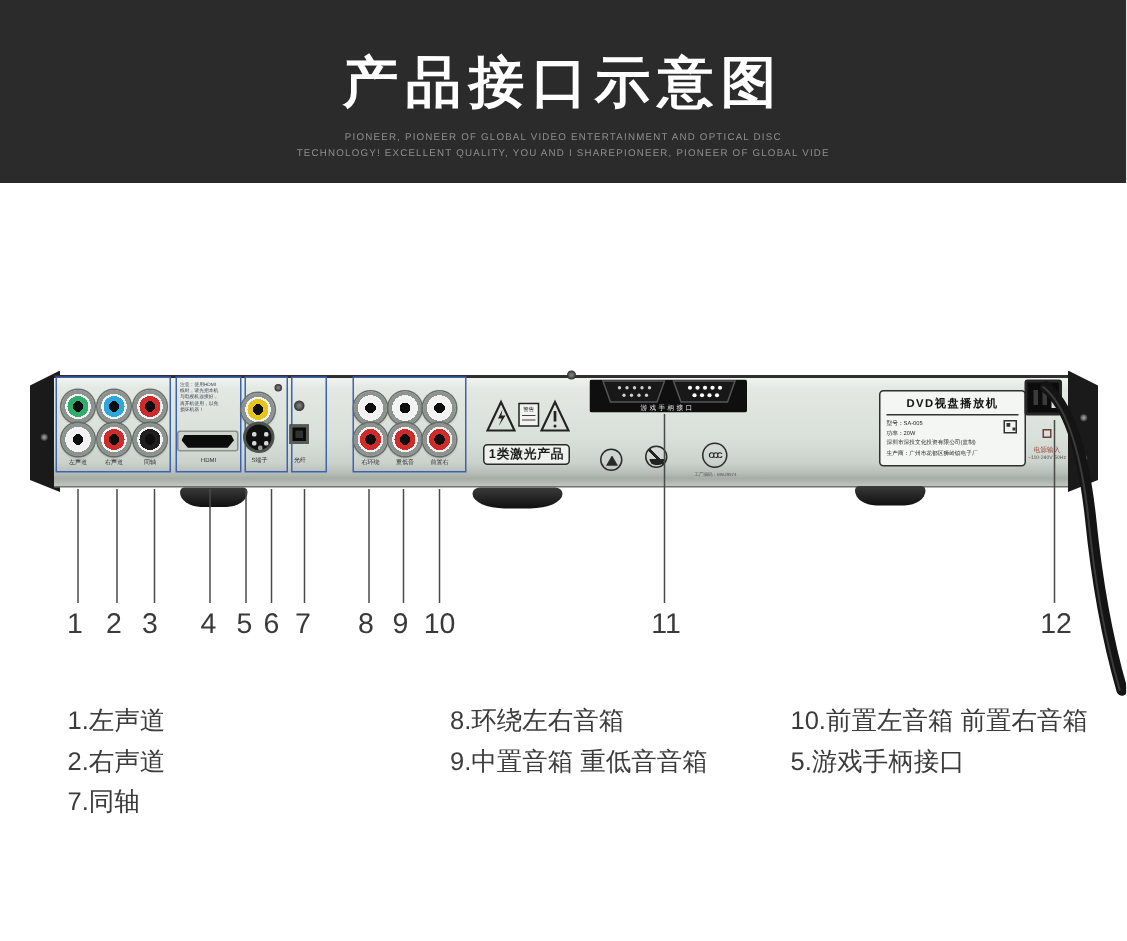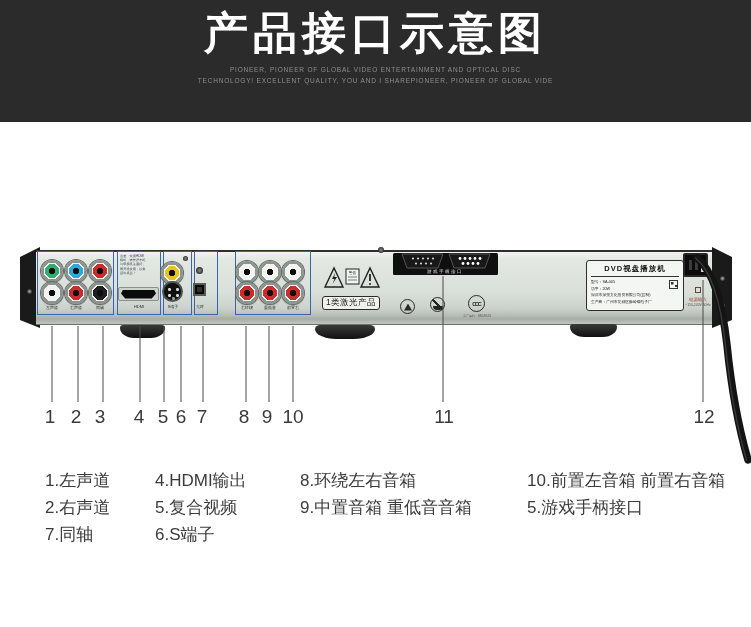--- a/index.html
+++ b/index.html
@@ -1,21 +1,21 @@
 <!DOCTYPE html>
 <html><head>
 <meta charset="utf-8">
 <style>
   * { margin:0; padding:0; box-sizing:border-box; }
   body { background:#fff; font-family:"Liberation Sans","DejaVu Sans",sans-serif; }
   .stage { position:relative; width:751px; height:627px; background:#fff; overflow:hidden; }
 
   
   .hero { position:absolute; left:0; top:0; width:751px; height:122px; background:#2b2b2b; text-align:center; }
-  .hero h1 { margin-top:8px; font-size:44px; font-weight:700; color:#fff; letter-spacing:5px; line-height:50px; }
+  .hero h1 { margin-top:30px; font-size:37px; font-weight:700; color:#fff; letter-spacing:5px; line-height:50px; }
   .hero .sub { font-size:6.5px; color:#8e8e8e; letter-spacing:.8px; line-height:11px; }
   .hero .sub:first-of-type { margin-top:6px; }
 
   
   .device { position:absolute; left:20px; top:246px; width:712px; height:95px; }
   .panel { position:absolute; left:16px; top:4px; width:676px; height:75px;
     background:linear-gradient(#f1f4f1 0,#e3e8e3 10%,#d9dfd9 55%,#ccd2cc 78%,#b7bdb7 88%,#a6aca6 93%,#c1c6c1 100%);
     border-top:2px solid #2f2f2f; border-bottom:1px solid #6d736d; }
   .bracket { position:absolute; width:20px; height:81px; background:#1a1a1a; top:1px; }
   .bracket.left  { left:0;  clip-path:polygon(0 10px,100% 0,100% 100%,0 calc(100% - 8px)); }
@@ -37,21 +37,21 @@
   .svideo { position:absolute; width:21px; height:21px; border-radius:50%; background:#101010; border:2px solid #4c514c; }
   .svideo::before { content:''; position:absolute; left:4px; top:5px; width:2.5px; height:2.5px; border-radius:50%;
     background:#d8d8d8; box-shadow:8px 0 #d8d8d8, 0 6px #d8d8d8, 8px 6px #d8d8d8, 4px 9px #9a9a9a; }
 
   .optical { position:absolute; width:13px; height:13px; background:#090909; border:2px solid #565b56; }
   .optical::before { content:''; position:absolute; left:2px; top:2px; width:5px; height:5px; background:#303030; }
 
   .screw { position:absolute; border-radius:50%; background:radial-gradient(#777 20%,#1f1f1f 80%); }
 
   .laser-box { position:absolute; border:1.5px solid #2a2a2a; border-radius:3px; background:#eef1ee;
-    display:flex; align-items:center; justify-content:center; font-size:8.5px; font-weight:400; color:#1c1c1c; letter-spacing:.5px; }
+    display:flex; align-items:center; justify-content:center; font-size:8.5px; font-weight:700; color:#1c1c1c; letter-spacing:.5px; }
 
   .nameplate { position:absolute; left:566px; top:14px; width:98px; height:51px; background:#f3f6f3;
     border:1.2px solid #2f2f2f; border-radius:3px; overflow:hidden; }
   .nameplate .np-title { font-size:7.5px; font-weight:700; color:#111; text-align:center; padding:2.5px 0 2px;
     border-bottom:1px solid #333; margin:0 4px; letter-spacing:1px; }
   .nameplate .np-body { position:relative; padding:2.5px 4px 0; font-size:3.8px; line-height:6.6px; color:#1d1d1d; }
   .qr-icon { position:absolute; right:5px; top:3px; width:9px; height:9px; border:1px solid #333; background:
     linear-gradient(#333 0 0) 1px 1px/2.5px 2.5px no-repeat,
     linear-gradient(#333 0 0) 4.5px 4.5px/2px 2px no-repeat; }
 
@@ -252,25 +252,20 @@
   <span class="num" style="left:267px;top:406px">9</span>
   <span class="num" style="left:293px;top:406px">10</span>
   <span class="num" style="left:444px;top:406px">11</span>
   <span class="num" style="left:704px;top:406px">12</span>
 
   <div class="legend-col" style="left:45px">
     <div>1.左声道</div>
     <div>2.右声道</div>
     <div>7.同轴</div>
   </div>
-  <div class="legend-col" style="left:155px">
-    <div>4.HDMI输出</div>
-    <div>5.复合视频</div>
-    <div>6.S端子</div>
-  </div>
   <div class="legend-col" style="left:300px">
     <div>8.环绕左右音箱</div>
     <div>9.中置音箱 重低音音箱</div>
   </div>
   <div class="legend-col" style="left:527px">
     <div>10.前置左音箱 前置右音箱</div>
     <div>5.游戏手柄接口</div>
   </div>
 
 </div>

